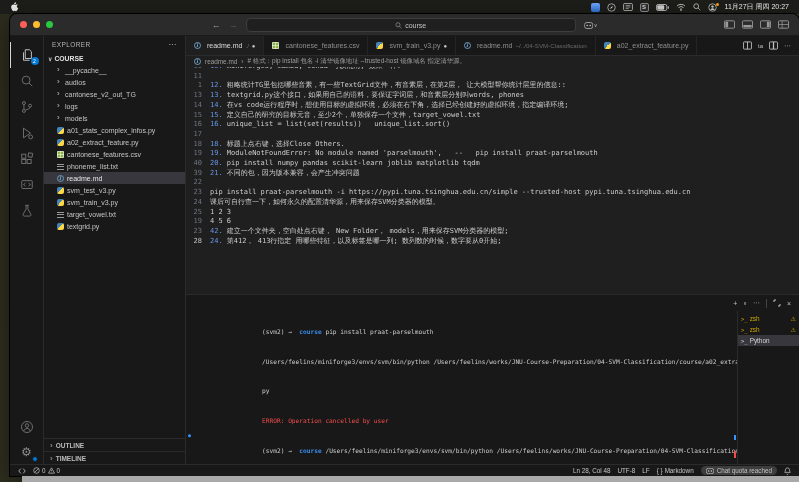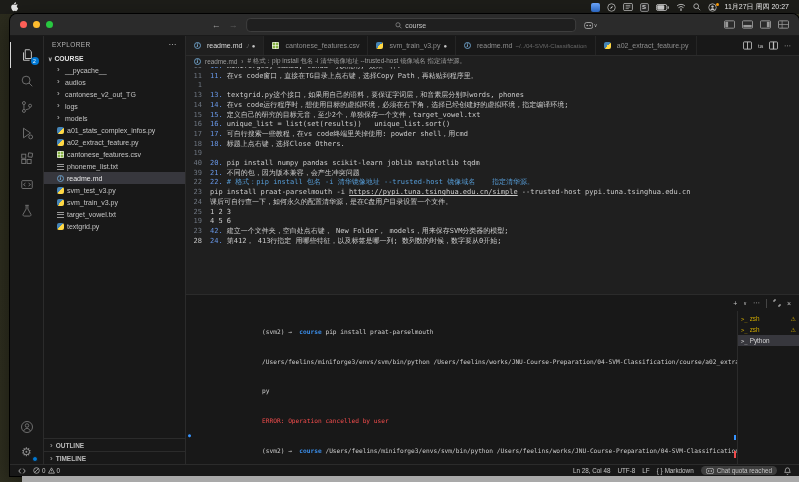--- a/index.html
+++ b/index.html
@@ -65,21 +65,21 @@
   .ed-actions{margin-left:auto;display:flex;align-items:center;gap:6px;padding:0 8px;color:#c0c0c0}
   .breadcrumb{height:11px;display:flex;align-items:center;gap:4px;padding-left:8px;color:#9d9d9d;font-size:6.4px;white-space:nowrap;overflow:hidden;flex:none}
   .editor{flex:1;position:relative;overflow:hidden;background:#1f1f1f;font:7px/9.7px "DejaVu Sans Mono",monospace}
   .elines{margin-top:-5px}
   .eline{display:flex;white-space:pre}
   .lnum{width:24px;flex:none;text-align:right;padding-right:8px;color:#6e7681}
   .eline.cur .lnum{color:#c6c6c6}
   .seg.n{color:#6796e6}
   .seg.t{color:#cccccc}
   .seg.h{color:#569cd6}
-  .seg.u{color:#cccccc;text-decoration:underline}
+  .seg.u{color:#cccccc;}
   
   .panel{height:170px;border-top:1px solid #2b2b2b;display:flex;flex-direction:column;background:#181818;flex:none}
   .panel-header{height:16px;display:flex;align-items:center;padding:0 8px;gap:10px;flex:none}
   .ptab{color:#8a8a8a;letter-spacing:.3px;font-size:6.4px;height:16px;display:flex;align-items:center}
   .ptab.active{color:#e7e7e7;border-bottom:1px solid #4daafc}
   .ph-actions{margin-left:auto;display:flex;align-items:center;gap:6px;color:#c0c0c0}
   .ph-div{width:1px;height:9px;background:#444}
   .panel-body{flex:1;display:flex;min-height:0}
   .term-out{flex:1;padding:2px 4px 0 9px;font:6.2px/7.42px "DejaVu Sans Mono",monospace;color:#ccc;overflow:hidden;position:relative;background:#181818}
   .tline{white-space:pre;position:relative}
@@ -436,71 +436,70 @@
 
       <div class="editor">
         <div class="elines">
 
         <div class="eline">
               <span class="lnum">10</span>
               <span class="ltext"><span class="seg n">10. </span><span class="seg t">miniforge3, mamba, conda 可以混用, 效果一样.</span></span>
             </div>
             <div class="eline">
               <span class="lnum">11</span>
-              <span class="ltext"><span class="seg n">11. </span><span class="seg t">在vs code窗口，直接在TG目录上点右键，选择Copy Path，再粘贴到程序里。</span></span>
             </div>
             <div class="eline">
               <span class="lnum">1</span>
+              <span class="ltext"><span class="seg n">12. </span><span class="seg t">粗略统计TG里包括哪些音素，有一些TextGrid文件，有音素层，在第2层， 让大模型帮你统计层里的信息::</span></span>
             </div>
             <div class="eline">
               <span class="lnum">13</span>
               <span class="ltext"><span class="seg n">13. </span><span class="seg t">textgrid.py这个接口，如果用自己的语料，要保证字词层，和音素层分别叫words, phones</span></span>
             </div>
             <div class="eline">
               <span class="lnum">14</span>
               <span class="ltext"><span class="seg n">14. </span><span class="seg t">在vs code运行程序时，想使用目标的虚拟环境，必须在右下角，选择已经创建好的虚拟环境，指定编译环境;</span></span>
             </div>
             <div class="eline">
               <span class="lnum">15</span>
               <span class="ltext"><span class="seg n">15. </span><span class="seg t">定义自己的研究的目标元音，至少2个，单独保存一个文件，target_vowel.txt</span></span>
             </div>
             <div class="eline">
               <span class="lnum">16</span>
               <span class="ltext"><span class="seg n">16. </span><span class="seg t">unique_list = list(set(results))   unique_list.sort()</span></span>
             </div>
             <div class="eline">
               <span class="lnum">17</span>
-              <span class="ltext"><span class="seg n">17. </span><span class="seg t">可自行搜索一些教程，在vs code终端里关掉使用: powder shell，用cmd</span></span>
             </div>
             <div class="eline">
               <span class="lnum">18</span>
               <span class="ltext"><span class="seg n">18. </span><span class="seg t">标题上点右键，选择Close Others.</span></span>
             </div>
             <div class="eline">
               <span class="lnum">19</span>
+              <span class="ltext"><span class="seg n">19. </span><span class="seg t">ModuleNotFoundError: No module named 'parselmouth',   --   pip install praat-parselmouth</span></span>
             </div>
             <div class="eline">
               <span class="lnum">40</span>
               <span class="ltext"><span class="seg n">20. </span><span class="seg t">pip install numpy pandas scikit-learn joblib matplotlib tqdm</span></span>
             </div>
             <div class="eline">
               <span class="lnum">39</span>
               <span class="ltext"><span class="seg n">21. </span><span class="seg t">不同的包，因为版本兼容，会产生冲突问题</span></span>
             </div>
             <div class="eline">
               <span class="lnum">22</span>
-              <span class="ltext"><span class="seg n">22. </span><span class="seg h"># 格式：pip install 包名 -i 清华镜像地址 --trusted-host 镜像域名    指定清华源。</span></span>
             </div>
             <div class="eline">
               <span class="lnum">23</span>
               <span class="ltext"><span class="seg t">pip install praat-parselmouth -i </span><span class="seg u">https://pypi.tuna.tsinghua.edu.cn/simple</span><span class="seg t"> --trusted-host pypi.tuna.tsinghua.edu.cn</span></span>
             </div>
             <div class="eline">
               <span class="lnum">24</span>
-              <span class="ltext"><span class="seg t">课后可自行查一下，如何永久的配置清华源，是在C盘用户目录设置一个文件。</span></span>
+              <span class="ltext"><span class="seg t">课后可自行查一下，如何永久的配置清华源，用来保存SVM分类器的模型。</span></span>
             </div>
             <div class="eline">
               <span class="lnum">25</span>
               <span class="ltext"><span class="seg t">1 2 3</span></span>
             </div>
             <div class="eline">
               <span class="lnum">19</span>
               <span class="ltext"><span class="seg t">4 5 6</span></span>
             </div>
             <div class="eline">

